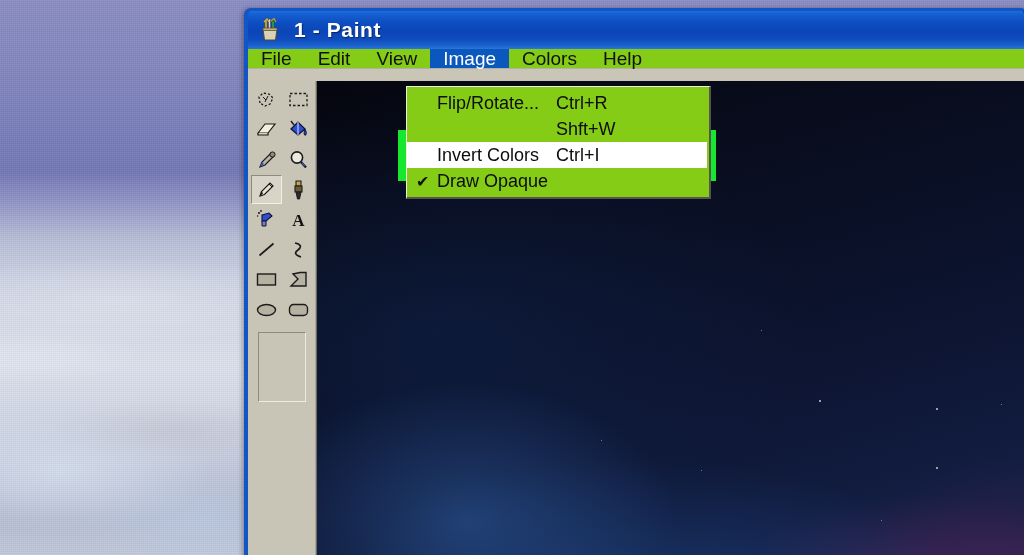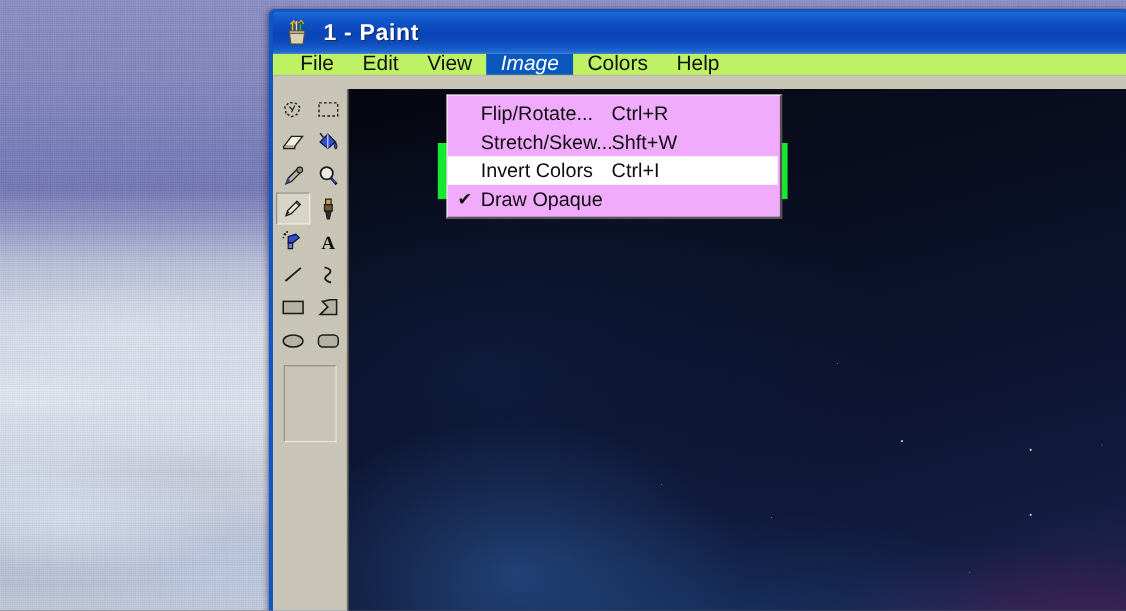--- a/index.html
+++ b/index.html
@@ -65,30 +65,30 @@
 
   
   #client {
     position: absolute; left: 0; top: 38px; right: 0; bottom: 0;
     background: #c9c6b8;
   }
 
   
   #menubar {
     display: flex; align-items: stretch; height: 20px;
-    background: #bef264;
+    background: #84cc16;
     border-bottom: 1px solid #b4b1a4;
-    padding-left: 12px;
+    padding-left: 0;
   }
   .menu-item {
     display: flex; align-items: center; padding: 0 13px;
     font-size: 19px; color: #101010; white-space: nowrap;
     font-family: "Liberation Sans", sans-serif;
   }
-  .menu-item.active { background: #0a57bd; color: #ffffff; font-style: italic; }
+  .menu-item.active { background: #0a57bd; color: #ffffff; }
 
   
   #workarea { position: absolute; left: 0; top: 32px; right: 0; bottom: 0; }
 
   
   #toolbox {
     position: absolute; left: 0; top: 0; width: 68px; bottom: 0;
     background: #c8c5b6;
     border-right: 1px solid #a9a699;
     padding-top: 4px;
@@ -131,21 +131,21 @@
       radial-gradient(ellipse 500px 300px at 120px 250px, rgba(18,44,92,.35), rgba(18,44,92,0) 75%),
       linear-gradient(165deg, #05060f 0%, #080b1a 20%, #0a1026 42%, #0d1430 60%, #101a3c 78%, #16244c 100%);
   }
   #canvas-stars { position: absolute; inset: 0; }
   .star { position: absolute; background: #e8eaf5; border-radius: 50%; }
 
   
   #dropdown {
     position: absolute; left: 406px; top: 86px;
     width: 305px;
-    background: #f0abfc;
+    background: #84cc16;
     border-top: 1px solid #efece0; border-left: 1px solid #efece0;
     border-right: 2px solid #56544c; border-bottom: 2px solid #56544c;
     padding: 3px 2px 3px 0;
     z-index: 30;
   }
   .dd-row {
     position: relative; height: 26px;
     display: flex; align-items: center;
     font-size: 18px; color: #0d0d0d;
     font-family: "Liberation Sans", sans-serif;
@@ -337,21 +337,20 @@
       </div>
     </div>
   </div>
 
   <div id="dropdown">
     <div class="dd-row">
       <span class="dd-label">Flip/Rotate...</span>
       <span class="dd-accel">Ctrl+R</span>
     </div>
     <div class="dd-row">
-      <span class="dd-label">Stretch/Skew...</span>
       <span class="dd-accel">Shft+W</span>
     </div>
     <div class="dd-row highlight">
       <span class="dd-label">Invert Colors</span>
       <span class="dd-accel">Ctrl+I</span>
     </div>
     <div class="dd-row">
       <span class="dd-check">✔</span>
       <span class="dd-label">Draw Opaque</span>
     </div>

